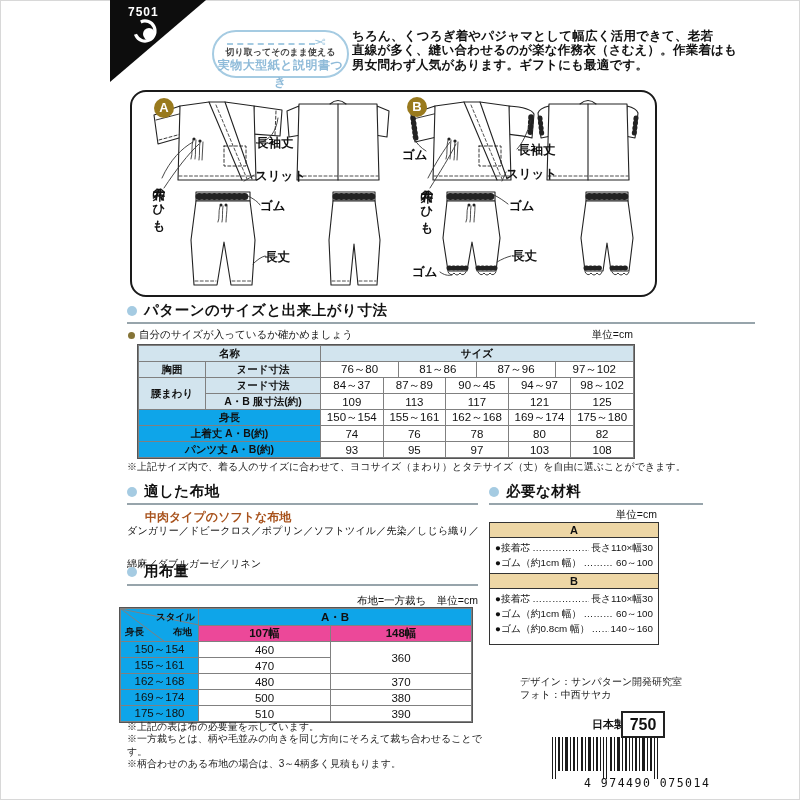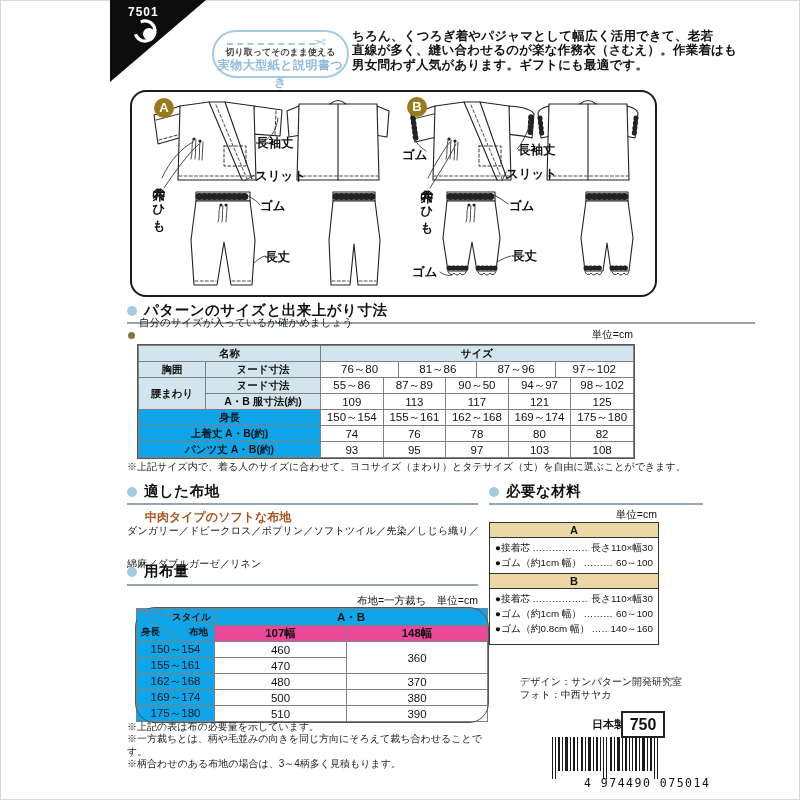--- a/index.html
+++ b/index.html
@@ -212,21 +212,21 @@
     <div class="abs v-label" style="left:286px;top:88px;">共布のひも</div>
     <div class="abs g-label" style="left:377px;top:106px;">ゴム</div>
     <div class="abs g-label" style="left:380px;top:156px;">長丈</div>
     <div class="abs g-label" style="left:280px;top:172px;">ゴム</div>
   </div>
 
   <div class="abs bullet" style="left:127px;top:306px;"></div>
   <div class="abs h-title" style="left:144px;top:301px;">パターンのサイズと出来上がり寸法</div>
   <div class="abs rule" style="left:127px;top:322px;width:628px;"></div>
   <div class="abs bullet-sm" style="left:128px;top:332px;"></div>
-  <div class="abs small" style="left:139px;top:316px;">自分のサイズが入っているか確かめましょう</div>
+  <div class="abs small" style="left:139px;top:328px;">自分のサイズが入っているか確かめましょう</div>
   <div class="abs unit" style="left:573px;top:328px;width:60px;">単位=cm</div>
 
   <table class="abs size-table" style="left:138px;top:345px;">
     <colgroup>
         <col style="width:67px">
         <col style="width:115px">
         <col span="20" class="vcol">
       </colgroup>
     <tbody>
         <tr>
@@ -237,23 +237,23 @@
       <td class="c-blue lbl">胸囲</td>
       <td class="c-blue lbl">ヌード寸法</td>
       <td colspan="5" class="val">76～80</td>
       <td colspan="5" class="val">81～86</td>
       <td colspan="5" class="val">87～96</td>
       <td colspan="5" class="val">97～102</td>
     </tr>
     <tr>
       <td rowspan="2" class="c-blue lbl">腰まわり</td>
       <td class="c-blue lbl">ヌード寸法</td>
-      <td colspan="4" class="val">55～86</td>
+      <td colspan="4" class="val">84～37</td>
       <td colspan="4" class="val">87～89</td>
-      <td colspan="4" class="val">90～50</td>
+      <td colspan="4" class="val">90～45</td>
       <td colspan="4" class="val">94～97</td>
       <td colspan="4" class="val">98～102</td>
     </tr>
     <tr>
       <td class="c-blue lbl">A・B 服寸法(約)</td>
       <td colspan="4" class="val">109</td>
       <td colspan="4" class="val">113</td>
       <td colspan="4" class="val">117</td>
       <td colspan="4" class="val">121</td>
       <td colspan="4" class="val">125</td>
@@ -329,21 +329,21 @@
           <span>140～160</span>
       </div>
     </div>
   </div>
 
   <div class="abs bullet" style="left:127px;top:567px;"></div>
   <div class="abs h-title" style="left:144px;top:562px;">用布量</div>
   <div class="abs rule" style="left:127px;top:584px;width:351px;"></div>
   <div class="abs unit" style="left:278px;top:594px;width:200px;">布地=一方裁ち　単位=cm</div>
 
-  <table class="abs yard-table" style="left:136px;top:608px;border-radius:19px;">
+  <table class="abs yard-table" style="left:120px;top:608px;">
     <colgroup>
         <col style="width:78px">
         <col style="width:132px">
         <col style="width:141px">
       </colgroup>
     <tbody>
         <tr style="height:17px;">
       <td rowspan="2" class="c-pink corner-cell">
         <svg class="abs" style="left:0;top:0;" width="78" height="33" viewBox="0 0 78 33">
           <line x1="0" y1="0" x2="78" y2="16" stroke="#808080" stroke-width="1"></line>

